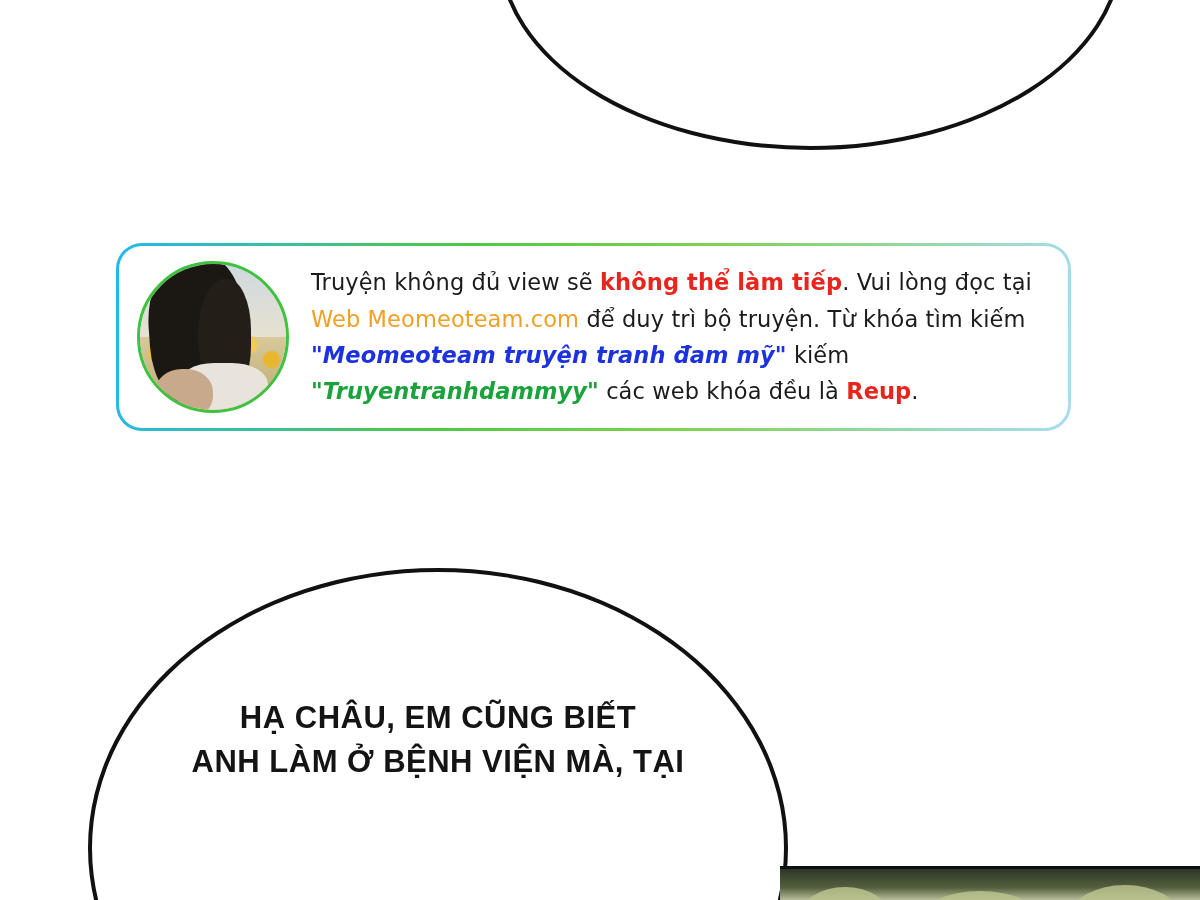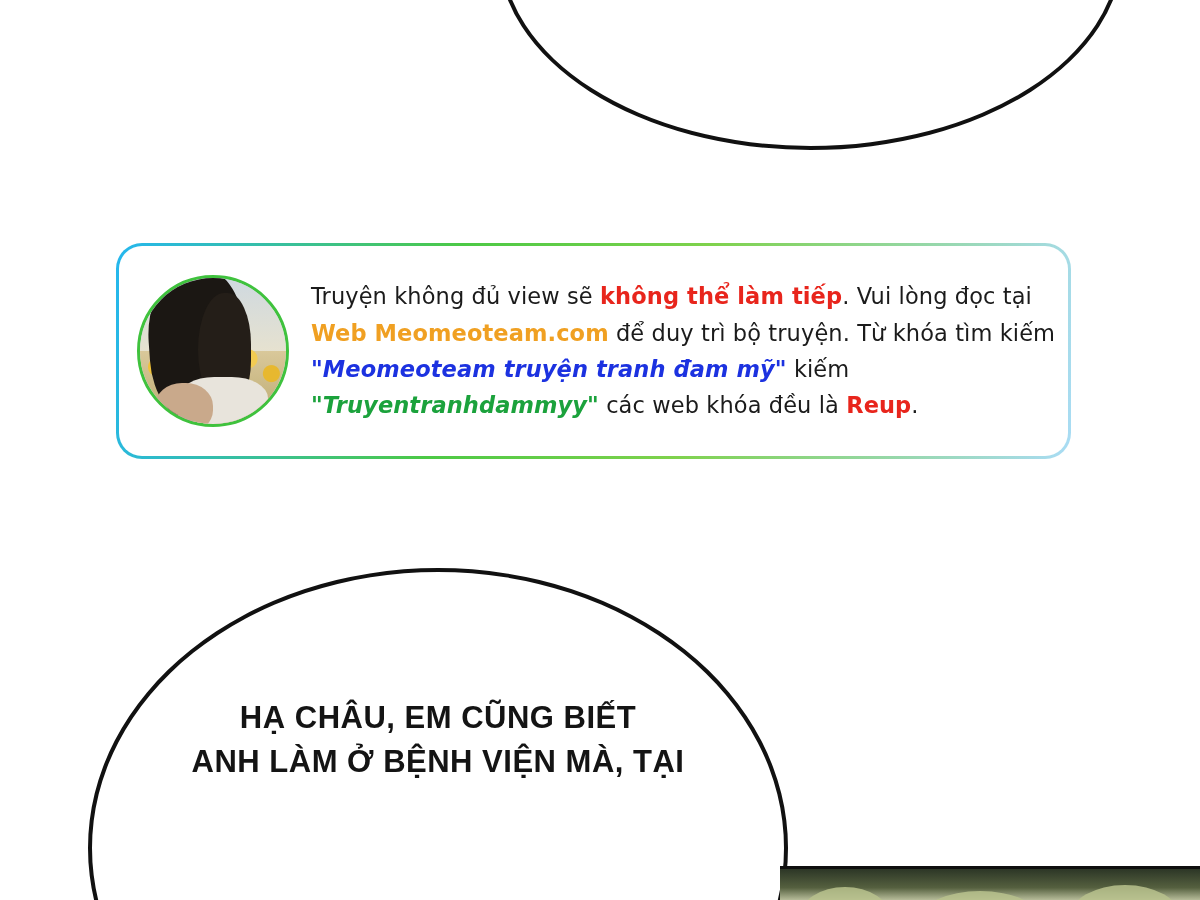--- a/index.html
+++ b/index.html
@@ -72,21 +72,21 @@
     border-radius: 50%;
     opacity: 0.85;
   }
 
   
   #notice-banner {
     position: absolute;
     left: 116px;
     top: 243px;
     width: 955px;
-    height: 216px;
+    height: 188px;
     box-sizing: border-box;
     border: 3px solid;
     border-image: linear-gradient(105deg, #2fb0e6 0%, #59c94b 38%, #8ad44a 62%, #b9e0f6 100%) 1;
     border-radius: 26px;
     background: #ffffff;
     display: flex;
     align-items: center;
     padding: 10px 14px 10px 18px;
   }
   
@@ -174,21 +174,21 @@
     padding-left: 22px;
     padding-right: 10px;
     font-family: "DejaVu Sans", sans-serif;
     font-size: 22.5px;
     line-height: 1.62;
     color: #1b1b1b;
     letter-spacing: 0.1px;
   }
   #notice-text .line { white-space: nowrap; }
   .red   { color: #e8251c; font-weight: 700; }
-  .orange{ color: #f0a022; font-weight: 700; margin-top: 32px; }
+  .orange{ color: #f0a022; font-weight: 400; margin-top: 32px; }
   .blue  { color: #1c32e0; font-weight: 700; font-style: italic; }
   .green { color: #1ba23c; font-weight: 700; font-style: italic; }
 </style>
 </head>
 <body>
 
 <div class="bubble" id="bubble-top">
   
 </div>
 

